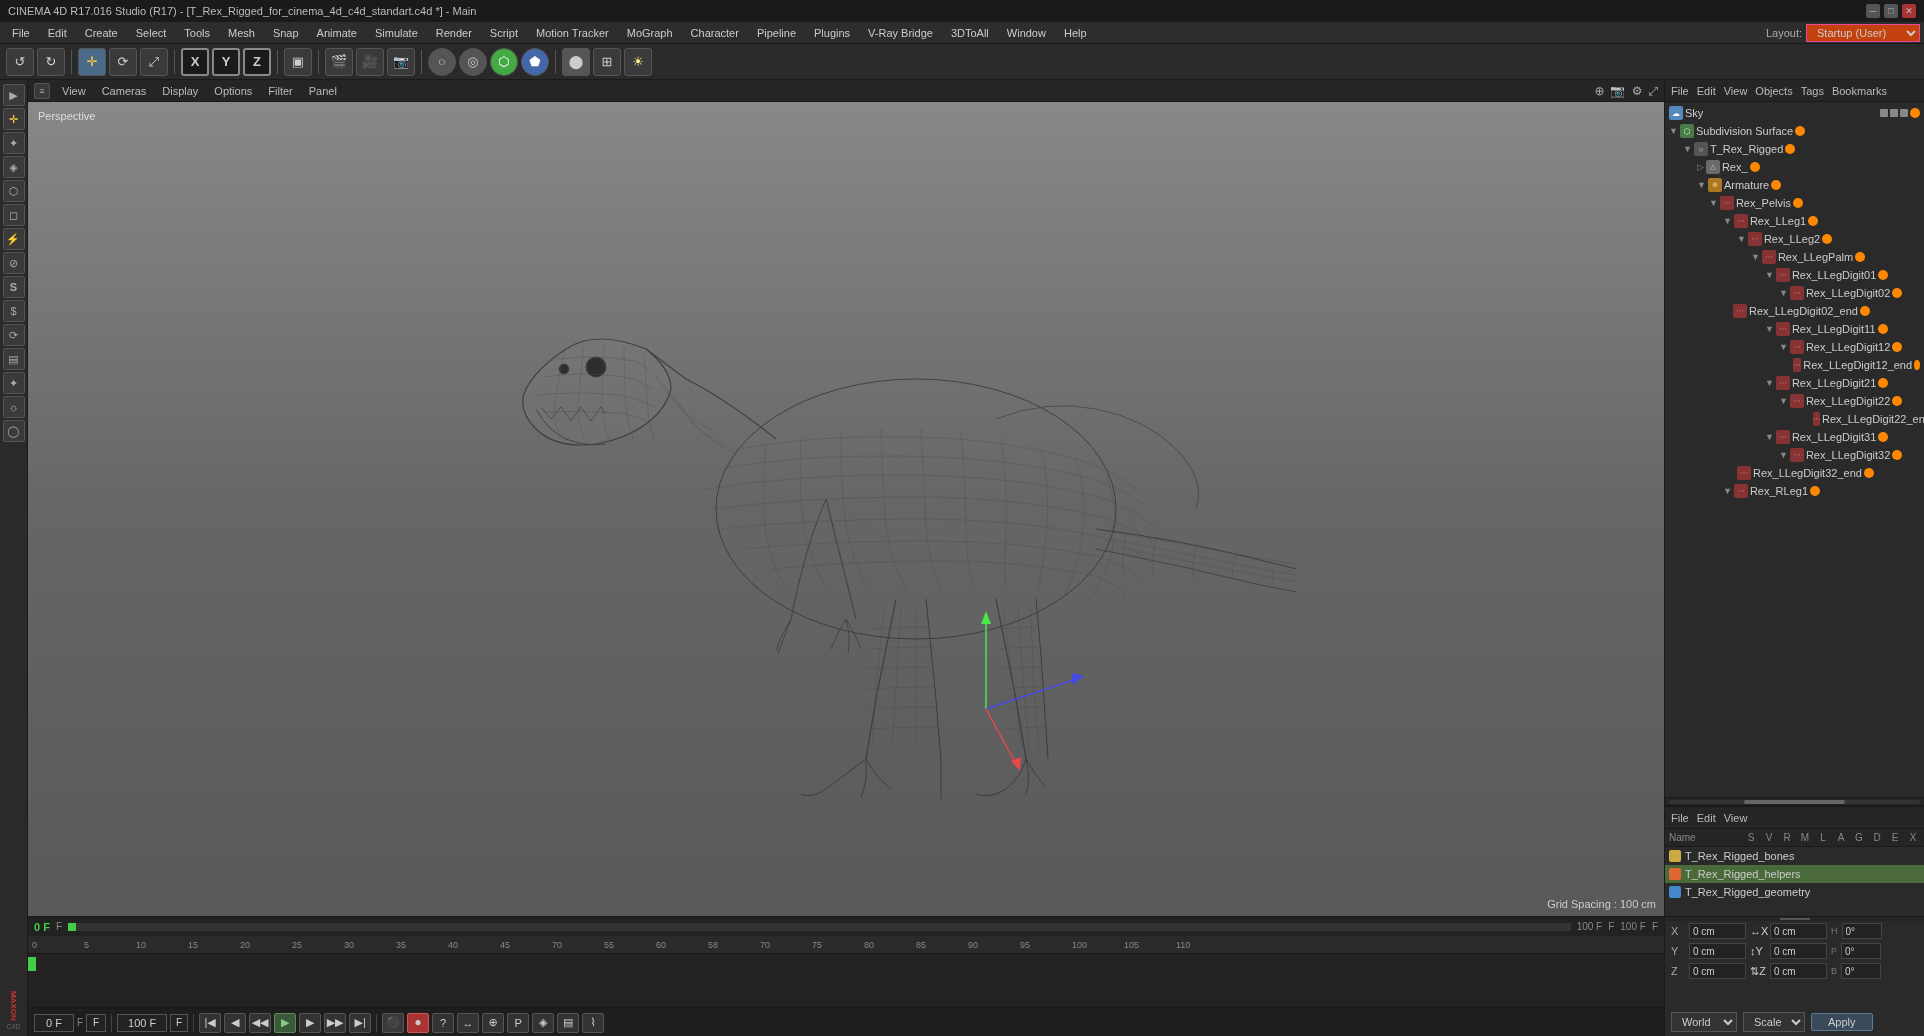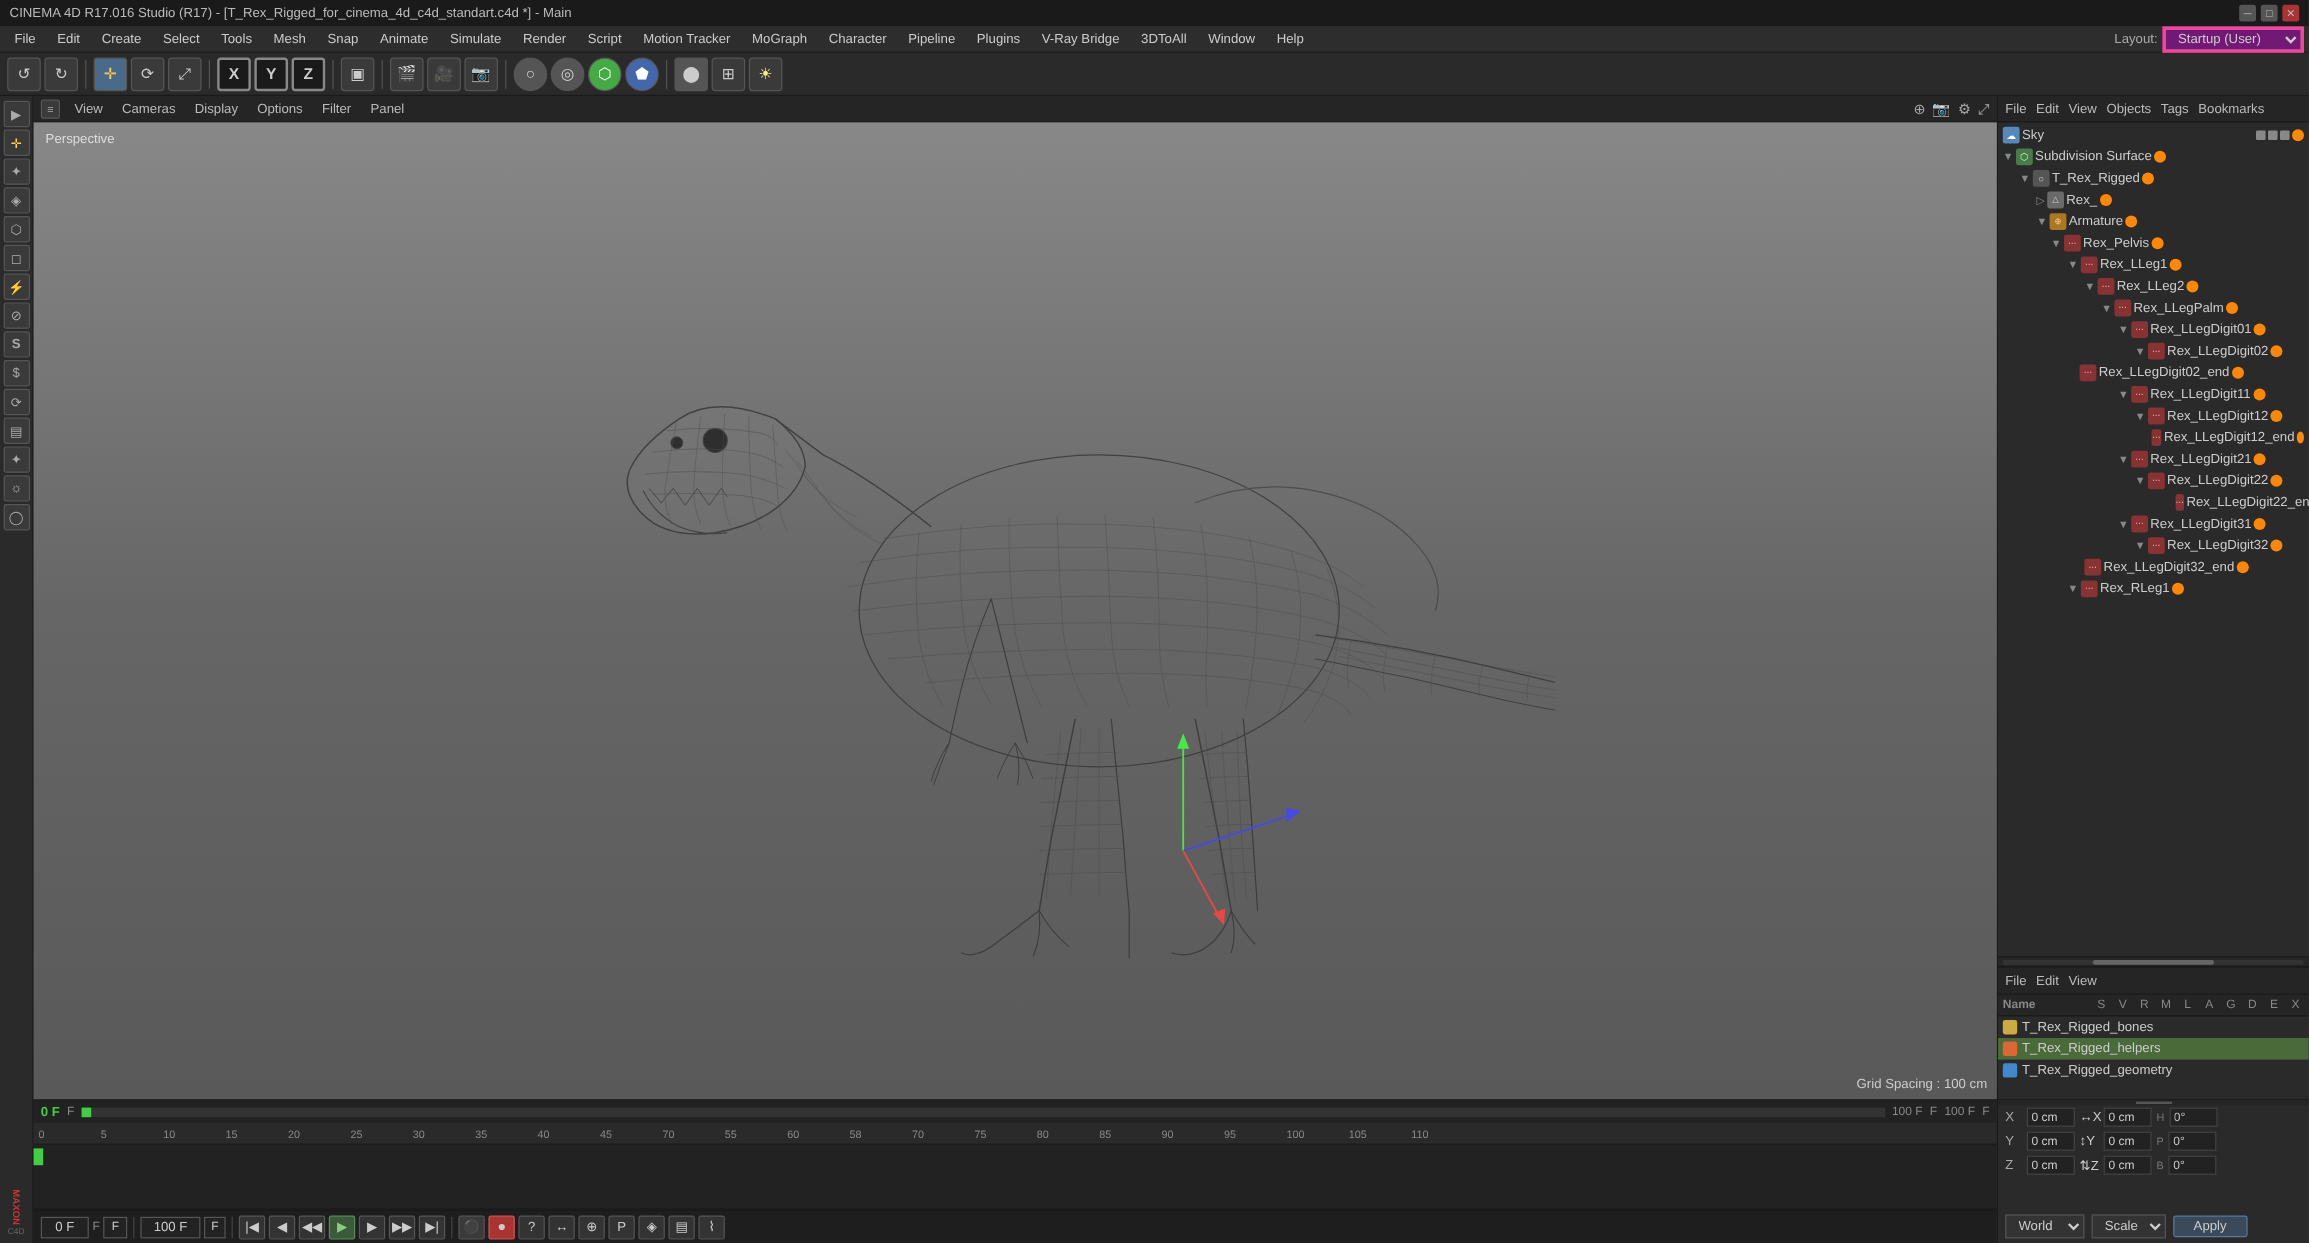--- a/index.html
+++ b/index.html
@@ -38,22 +38,22 @@
     }
     .layout-section {
       margin-left: auto;
       display: flex;
       align-items: center;
       gap: 4px;
       font-size: 11px;
       color: #aaa;
     }
     .layout-dropdown {
-      background: #701a75;
-      border: 3px solid #ec4899;
+      background: #c2410c;
+      border: 1px solid #ec4899;
       padding: 1px 16px 1px 6px;
       color: #ccc;
       font-size: 11px;
       cursor: pointer;
     }
 
     
     #toolbar {
       height: 36px;
       background: #2a2a2a;
@@ -248,21 +248,21 @@
     .tc-separator { width: 1px; height: 18px; background: #444; margin: 0 2px; }
     .coords-row {
       display: flex;
       align-items: center;
       height: 20px;
       padding: 0 6px;
       gap: 4px;
       font-size: 11px;
     }
     .coords-label { width: 14px; color: #aaa; }
-    .coords-field { width: 40px; height: 16px; background: #222; border: 1px solid #444; color: #ccc; font-size: 10px; padding: 0 3px; }
+    .coords-field { width: 57px; height: 16px; background: #222; border: 1px solid #444; color: #ccc; font-size: 10px; padding: 0 3px; }
     .coords-unit { font-size: 9px; color: #777; }
     #coords-buttons {
       display: flex;
       align-items: center;
       padding: 4px 6px;
       gap: 4px;
       margin-top: auto;
     }
     .coords-dropdown { background: #333; border: 1px solid #555; color: #ccc; font-size: 11px; padding: 2px 6px; cursor: pointer; }
     .apply-btn { background: #3a4a5a; border: 1px solid #5a7a9a; color: #ccc; font-size: 11px; padding: 2px 16px; cursor: pointer; border-radius: 2px; }
@@ -804,21 +804,21 @@
     </div>
 
     <div id="objects-panel" style="height:110px; background:#2a2a2a; border-left:1px solid #1a1a1a; border-top:1px solid #1a1a1a; display:flex; flex-direction:column;">
       <div id="objects-toolbar" style="height:22px; background:#252525; display:flex; align-items:center; padding:0 6px; gap:8px; border-bottom:1px solid #1a1a1a;">
         <span class="scene-menu">File</span>
         <span class="scene-menu">Edit</span>
         <span class="scene-menu">View</span>
       </div>
 
       <div id="objects-header" style="height:18px; background:#252525; display:flex; align-items:center; padding:0 4px; border-bottom:1px solid #1a1a1a; font-size:10px; color:#888; gap:4px;">
-        <span style="flex:1;font-weight:bold;">Name</span>
+        <span style="flex:1;">Name</span>
         <span style="width:14px; text-align:center;">S</span>
         <span style="width:14px; text-align:center;">V</span>
         <span style="width:14px; text-align:center;">R</span>
         <span style="width:14px; text-align:center;">M</span>
         <span style="width:14px; text-align:center;">L</span>
         <span style="width:14px; text-align:center;">A</span>
         <span style="width:14px; text-align:center;">G</span>
         <span style="width:14px; text-align:center;">D</span>
         <span style="width:14px; text-align:center;">E</span>
         <span style="width:14px; text-align:center;">X</span>

